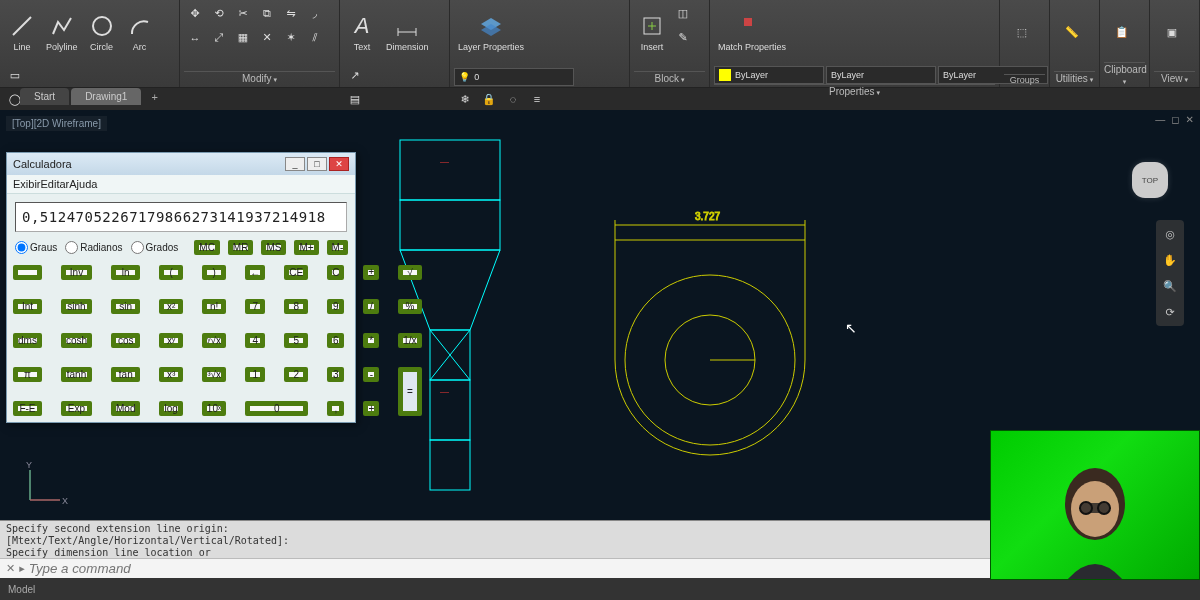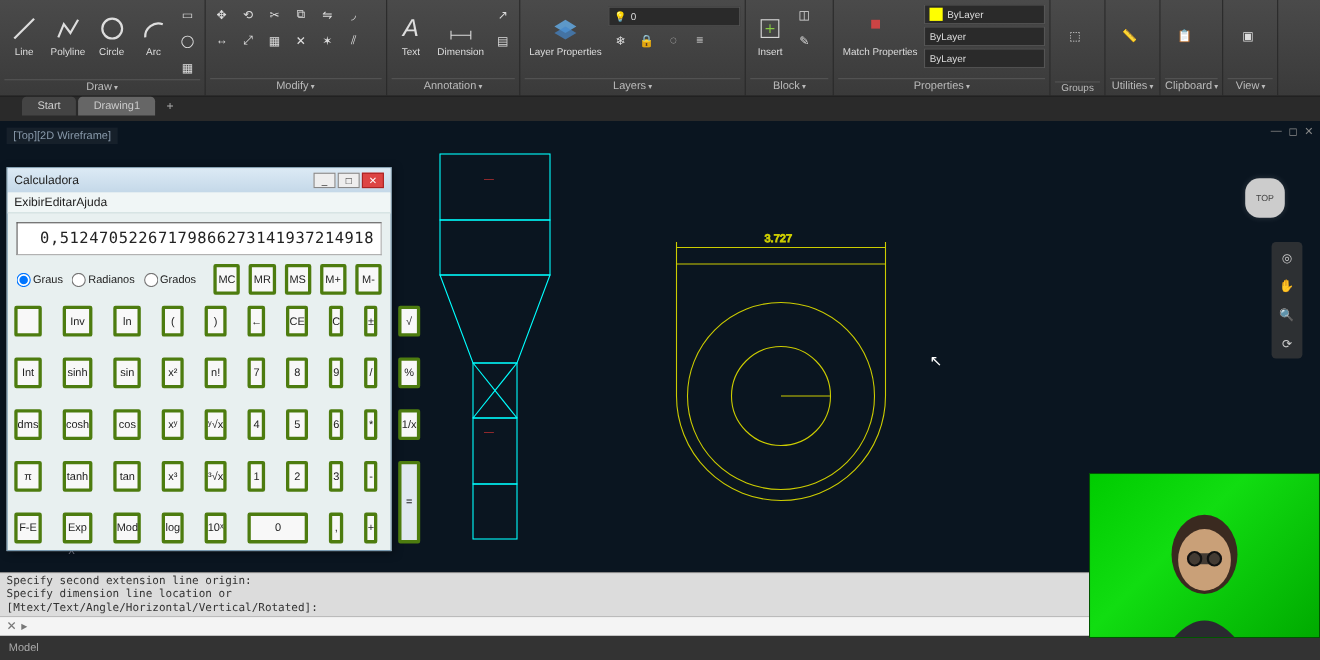--- a/index.html
+++ b/index.html
@@ -197,21 +197,21 @@
   font-size: 11px;
   display: flex;
   border-bottom: 1px solid #cdd;
 }
 .calc-menu span { cursor: pointer; }
 .calc-display {
   margin: 8px;
   background: #fff;
   border: 1px inset #aaa;
   padding: 6px;
-  text-align: right;
+  text-align: left;
   font-size: 14px;
   font-family: "Consolas", monospace;
   letter-spacing: 0.5px;
   overflow: hidden;
 }
 .calc-mode {
   display: flex;
   gap: 8px;
   padding: 0 8px 4px;
   font-size: 10px;
@@ -219,22 +219,22 @@
 }
 .calc-mode label { display: flex; align-items: center; gap: 2px; }
 .calc-grid {
   display: grid;
   grid-template-columns: repeat(10, 1fr);
   gap: 19px;
   padding: 6px;
 }
 .calc-key {
   background: #f8f8f8;
-  border: 3px solid #4d7c0f;
-  height: 28px;
+  border: 5px solid #4d7c0f;
+  height: 15px;
   font-size: 10px;
   display: flex;
   align-items: center;
   justify-content: center;
   cursor: pointer;
   border-radius: 2px;
 }
 .calc-key.eq { grid-row: span 2; height: auto; background: #e0e8f0; }
 .calc-key.wide { grid-column: span 2; }
 
@@ -504,21 +504,21 @@
   <div class="ribbon-panel" style="min-width:180px">
     <div class="ribbon-row">
       <div class="ribbon-btn big">
         <div class="ribbon-icon">
             <svg width="24" height="24">
               <rect x="4" y="4" width="8" height="8" fill="#c44"></rect>
             </svg>
           </div>
         <div class="ribbon-label">Match Properties</div>
       </div>
-      <div style="display:flex;flex-direction:column;gap:2px;margin-top:2px">
+      <div style="display:flex;flex-direction:row;gap:2px;margin-top:2px">
         <div class="layer-combo" style="width:110px">
             <div class="color-swatch"></div>
             <span>ByLayer</span>
           </div>
         <div class="layer-combo" style="width:110px">
             <span>ByLayer</span>
           </div>
         <div class="layer-combo" style="width:110px">
             <span>ByLayer</span>
           </div>
@@ -728,26 +728,27 @@
       <div class="calc-key">10ˣ</div>
       <div class="calc-key wide">0</div>
       <div class="calc-key">,</div>
       <div class="calc-key">+</div>
     </div>
 </div>
 
 <div class="command-area">
   <div class="command-history" id="cmd-hist">
       <div>Specify second extension line origin:</div>
+      <div>[Mtext/Text/Angle/Horizontal/Vertical/Rotated]:</div>
       <div>Specify dimension line location or</div>
-      <div>[Mtext/Text/Angle/Horizontal/Vertical/Rotated]:</div>
     </div>
   <div class="command-input">
     <span class="cmd-icon">✕</span>
     <span class="cmd-icon">▸</span>
+    <input placeholder="Type a command" style="">
   </div>
 </div>
 
 <div class="status-bar">
   <span>Model</span>
 </div>
 
 <div class="webcam">
   <div class="bg"></div>
   <svg class="person" viewBox="0 0 130 140">

